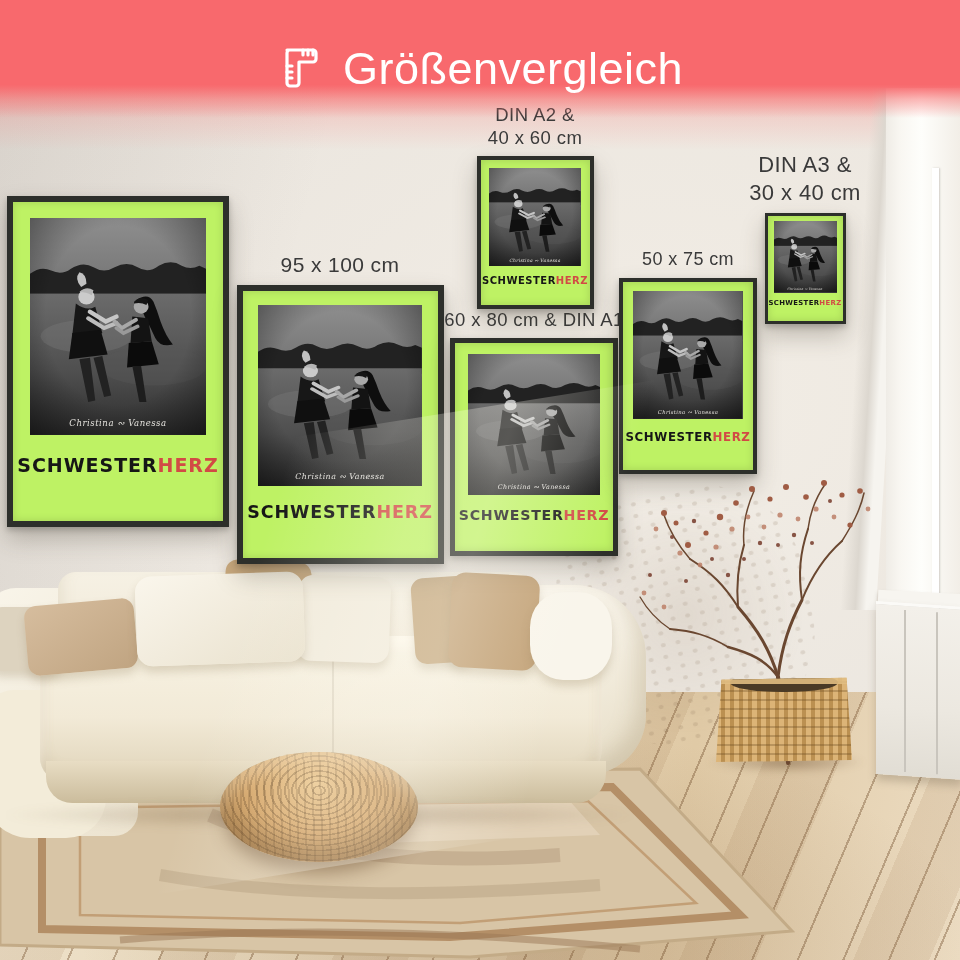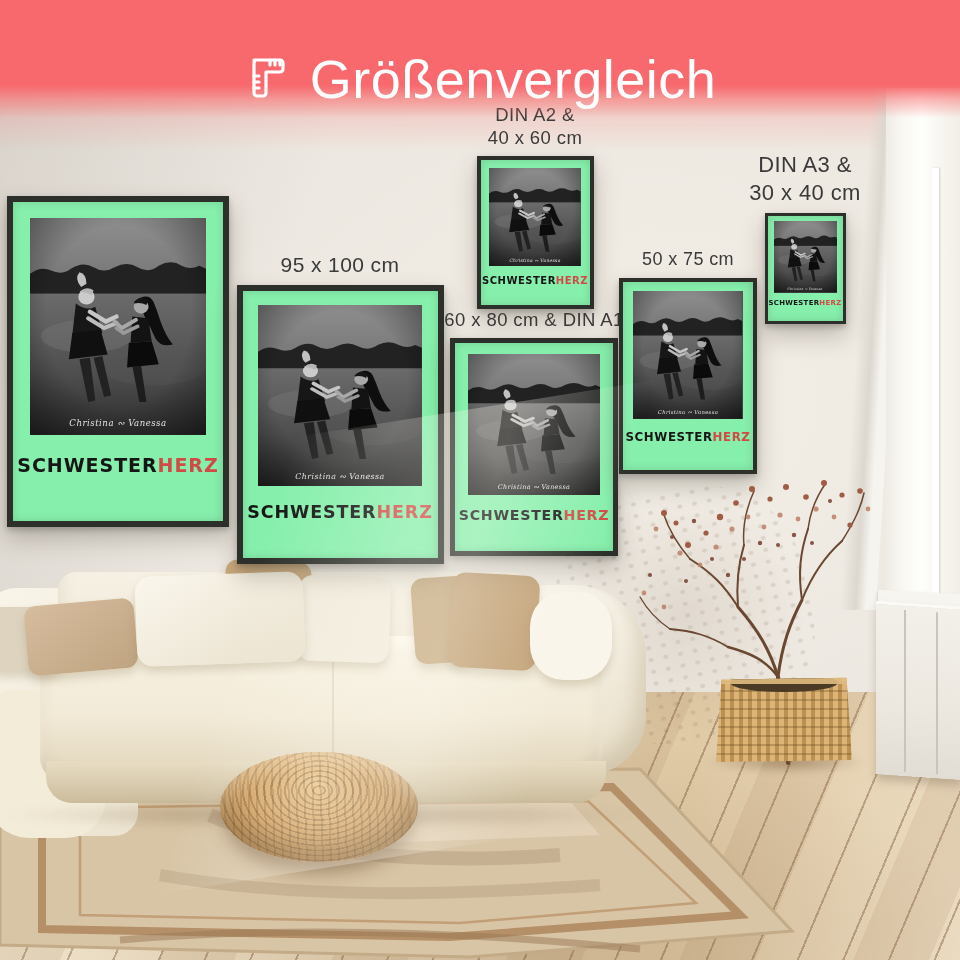--- a/index.html
+++ b/index.html
@@ -97,21 +97,21 @@
   .basket::after{content:"";position:absolute;left:0;right:0;top:11%;height:7px;background:rgba(225,190,130,.9);}
   .basket-shadow{position:absolute;left:706px;top:750px;width:160px;height:24px;border-radius:50%;z-index:7;
     background:radial-gradient(closest-side,rgba(90,60,30,.4),transparent);filter:blur(3px);}
 
   
   .poster{position:absolute;display:flex;flex-direction:column;align-items:center;z-index:5;justify-content:flex-end;}
   .plabel{font-weight:500;line-height:1.25;color:#3a3a3a;letter-spacing:.4px;
           white-space:pre-line;text-align:center;margin-bottom:7px;}
   .frame{position:relative;background:#2d2f2b;
          box-shadow:0 12px 22px rgba(70,60,45,.28), 0 3px 6px rgba(0,0,0,.22);}
-  .mat{position:absolute;inset:var(--fw);background:#86efac;box-shadow:inset 0 0 8px rgba(0,0,0,.14);}
+  .mat{position:absolute;inset:var(--fw);background:#bef264;box-shadow:inset 0 0 8px rgba(0,0,0,.14);}
   .photo{position:absolute;left:8%;right:8%;top:5%;height:68%;overflow:hidden;background:#4e4e4e;}
   .photo svg{position:absolute;inset:0;width:100%;height:100%;display:block;}
   .names{position:absolute;left:0;right:0;bottom:3%;text-align:center;color:#e3e1dc;
          font-family:"DejaVu Serif",serif;font-style:italic;font-size:.45em;letter-spacing:.06em;}
   .ptitle{position:absolute;left:0;right:0;top:79%;text-align:center;white-space:nowrap;
           font-family:"DejaVu Sans",sans-serif;font-weight:800;letter-spacing:.05em;color:#161616;}
   .ptitle .red{color:#d24a45;}
 
   .p1{left:-12px;top:196px;width:260px}.p1 .plabel{font-size:21px}.p1 .frame{width:222px;height:331px;font-size:19px;--fw:6px}
   .p2{left:215px;top:252px;width:250px}.p2 .plabel{font-size:21px}.p2 .frame{width:207px;height:279px;font-size:17.5px;--fw:6px}
@@ -119,21 +119,21 @@
   .p4{left:435px;top:103px;width:200px}.p4 .plabel{font-size:18.5px}.p4 .frame{width:117px;height:153px;font-size:10px;--fw:4px}
   .p5{left:588px;top:248px;width:200px}.p5 .plabel{font-size:18px}.p5 .frame{width:138px;height:196px;font-size:11.8px;--fw:4px}
   .p6{left:710px;top:151px;width:190px}.p6 .plabel{font-size:22px}.p6 .frame{width:81px;height:111px;font-size:6.9px;--fw:3px}
   .p7{left:702px;top:329px;width:190px}.p7 .plabel{font-size:16.5px}.p7 .frame{width:59px;height:91px;font-size:5px;--fw:2px}
 
   
   .header{position:absolute;left:0;top:0;width:960px;height:118px;z-index:20;
     display:flex;align-items:flex-start;justify-content:center;
     background:linear-gradient(180deg,#f8696d 0%,#f8696d 72%,rgba(248,110,112,.5) 84%,rgba(248,110,112,0) 100%);}
   .header-inner{display:flex;align-items:center;gap:18px;margin-top:16px;}
-  .header-title{color:#fff;font-size:54px;font-weight:500;letter-spacing:.5px;line-height:1;}
+  .header-title{color:#fff;font-size:45px;font-weight:500;letter-spacing:.5px;line-height:1;}
   .ruler-svg{width:48px;height:50px;display:block;}
 </style>
 </head>
 <body>
 
 <div class="stage">
 
   <svg width="0" height="0" style="position:absolute" aria-hidden="true">
     <defs>
       <linearGradient id="gSky" x1="0" y1="0" x2="0" y2="1">

